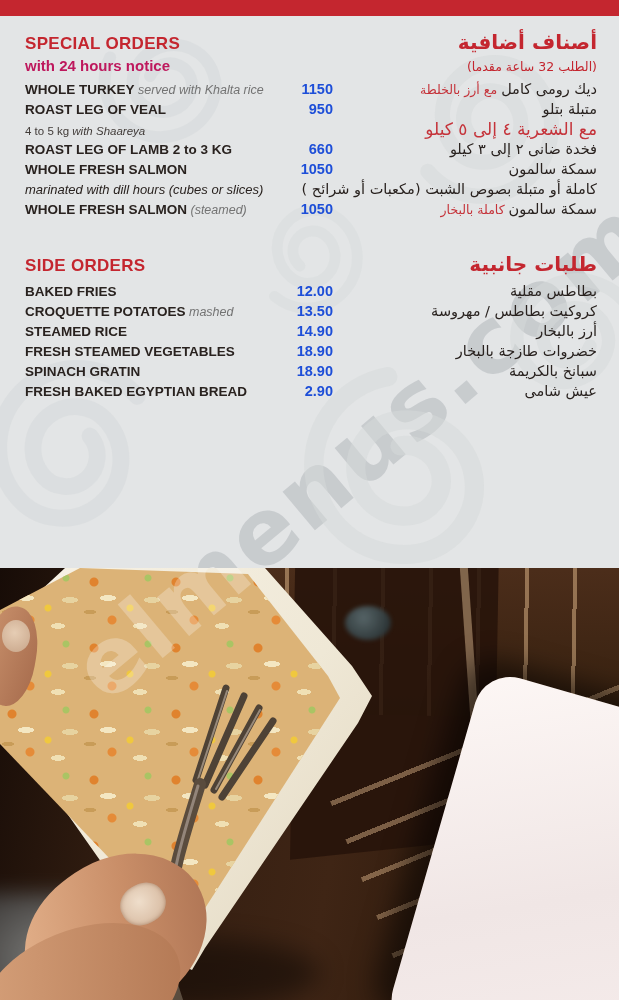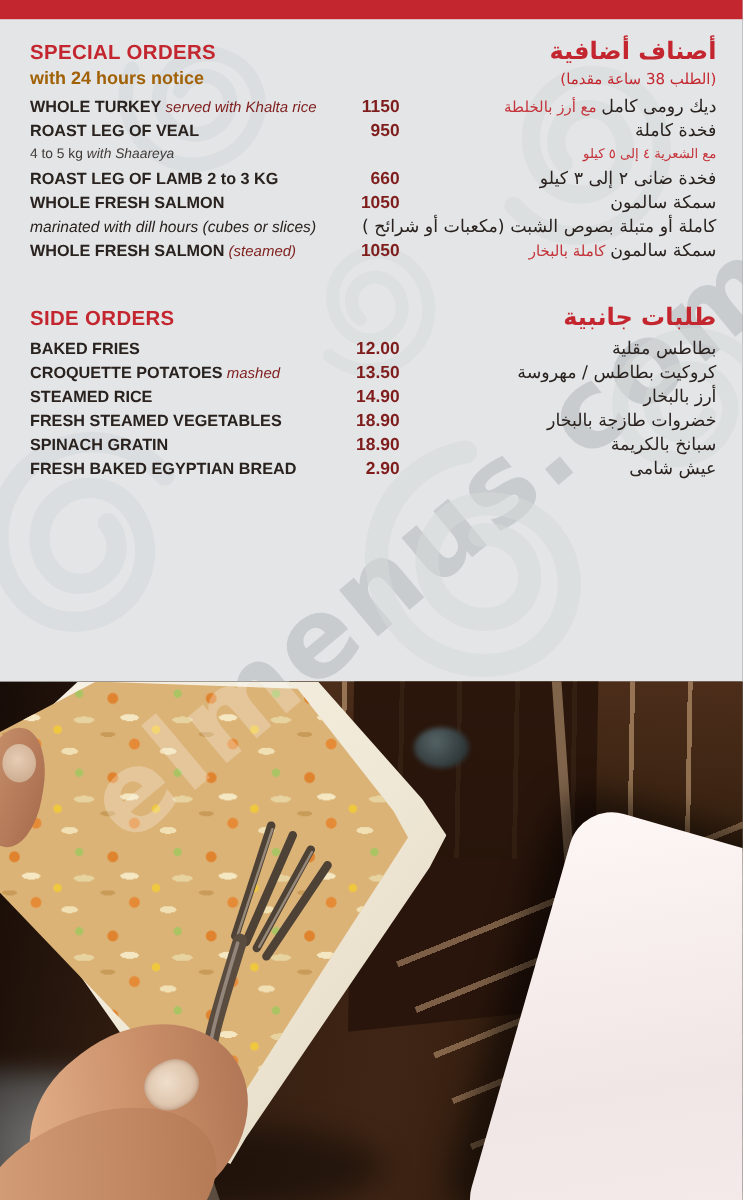--- a/index.html
+++ b/index.html
@@ -13,33 +13,33 @@
 
   
   .menu-region{position:absolute;top:16px;left:0;width:619px;height:552px;overflow:hidden;z-index:2;}
   .swirls{position:absolute;top:0;left:0;z-index:0;}
   .section{position:absolute;left:25px;right:22px;z-index:2;}
   .section-0{top:14px;}
   .section-1{top:236px;}
   .sec-line{display:flex;justify-content:space-between;align-items:baseline;}
   .sec-title-en{font-size:17px;font-weight:bold;color:#c4262f;letter-spacing:.3px;}
   .sec-title-ar{font-size:20px;font-weight:bold;color:#c4262f;font-family:"DejaVu Sans",sans-serif;direction:rtl;}
-  .sec-sub-en{font-size:15px;font-weight:bold;color:#a16207;margin-top:3px;}
+  .sec-sub-en{font-size:15px;font-weight:bold;color:#be185d;margin-top:3px;}
   .sec-sub-ar{font-size:12.5px;color:#c4262f;font-family:"DejaVu Sans",sans-serif;direction:rtl;}
   .rows{margin-top:5px;}
   .row{display:flex;align-items:baseline;height:20px;line-height:20px;white-space:nowrap;}
   .row-en{width:252px;font-size:13.5px;font-weight:bold;color:#29221f;overflow:visible;}
-  .row-en .en-note{font-weight:normal;font-style:italic;font-size:12.5px;color:#7f1d1d;}
-  .row-price{width:56px;text-align:right;font-size:14.5px;font-weight:bold;color:#7f1d1d;}
+  .row-en .en-note{font-weight:normal;font-style:italic;font-size:12.5px;color:#737373;}
+  .row-price{width:56px;text-align:right;font-size:14.5px;font-weight:bold;color:#1d4ed8;}
   .row-ar{flex:1;text-align:right;direction:rtl;font-family:"DejaVu Sans",sans-serif;font-size:14.5px;color:#29221f;}
   .row-ar .ar-note{color:#c5333a;font-size:12.5px;margin-left:36px;}
   .row.note .row-en{font-weight:normal;font-size:11.5px;color:#413b38;}
   .row.note .row-en .plain{font-style:normal;}
   .row.note .row-en .ital{font-style:italic;}
-  .row.note .row-ar{color:#c5333a;font-size:11px;}
+  .row.note .row-ar{color:#c5333a;font-size:17px;}
   .row.note2 .row-en{font-weight:normal;font-style:italic;font-size:13px;}
 
   
   .wm{position:absolute;left:52px;top:640px;transform:rotate(-40deg);transform-origin:0 0;
       font-size:92px;font-weight:bold;letter-spacing:3px;font-family:"DejaVu Sans",sans-serif;
       color:rgba(140,147,152,0.30);z-index:1;white-space:nowrap;}
 
   
   .photo{position:absolute;top:568px;left:0;width:619px;height:432px;overflow:hidden;z-index:2;
     background:linear-gradient(100deg,#170c07 0%,#301c10 22%,#3f2515 55%,#2a1709 85%,#1c0f06 100%);}
@@ -120,32 +120,32 @@
       <use href="#sp" x="0" y="0" transform="translate(300,250) rotate(310) scale(0.9)" opacity="0.4"></use>
     </svg>
 
     <div class="section section-0">
       <div class="sec-line">
         <span class="sec-title-en">SPECIAL ORDERS</span>
         <span class="sec-title-ar">أصناف أضافية</span>
       </div>
       <div class="sec-line">
         <span class="sec-sub-en">with 24 hours notice</span>
-        <span class="sec-sub-ar">(الطلب 38 ساعة مقدما)</span>
+        <span class="sec-sub-ar">(الطلب 32 ساعة مقدما)</span>
       </div>
       <div class="rows">
           <div class="row ">
             <span class="row-en">WHOLE TURKEY<span class="en-note"> served with Khalta rice</span></span>
             <span class="row-price">1150</span>
             <span class="row-ar">ديك رومى كامل<span class="ar-note"> مع أرز بالخلطة</span></span>
           </div>
           <div class="row ">
             <span class="row-en">ROAST LEG OF VEAL</span>
             <span class="row-price">950</span>
-            <span class="row-ar">فخدة كاملة</span>
+            <span class="row-ar">متبلة بتلو</span>
           </div>
           <div class="row note">
             <span class="row-en"><span class="plain">4 to 5 kg </span><span class="ital">with Shaareya</span></span>
             <span class="row-price"></span>
             <span class="row-ar">مع الشعرية ٤ إلى ٥ كيلو</span>
           </div>
           <div class="row ">
             <span class="row-en">ROAST LEG OF LAMB 2 to 3 KG</span>
             <span class="row-price">660</span>
             <span class="row-ar">فخدة ضانى ٢ إلى ٣ كيلو</span>

